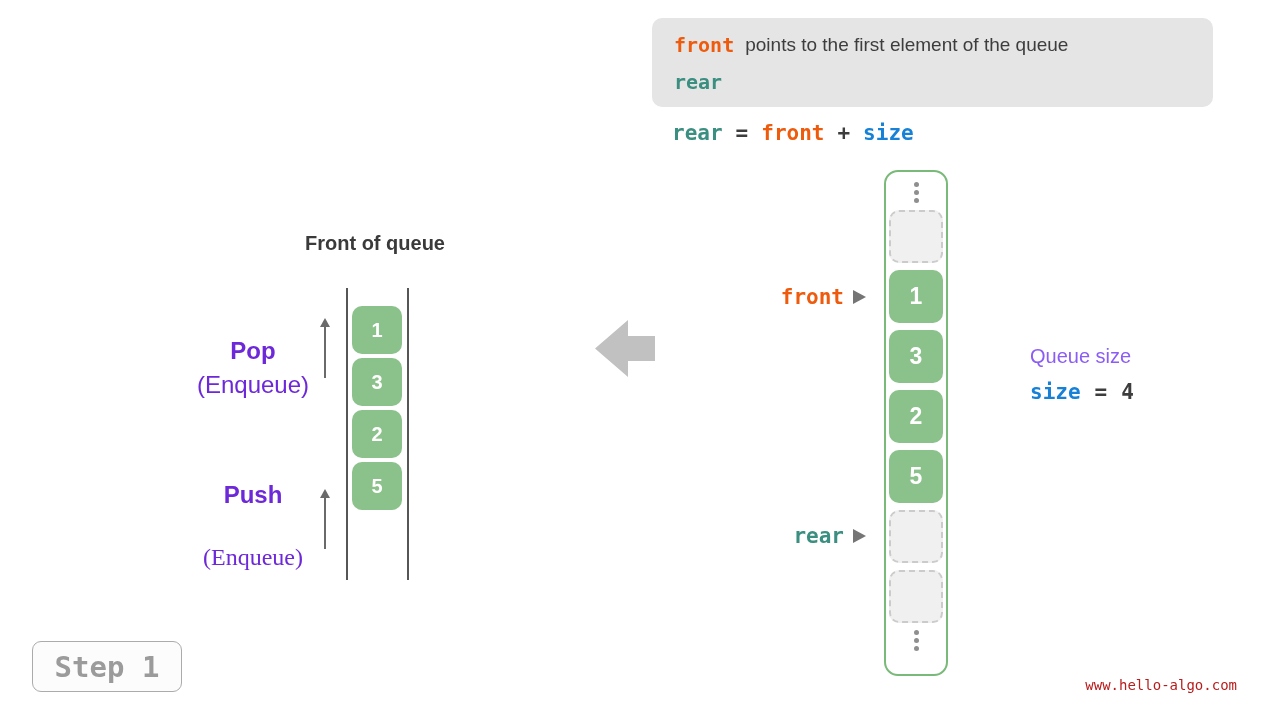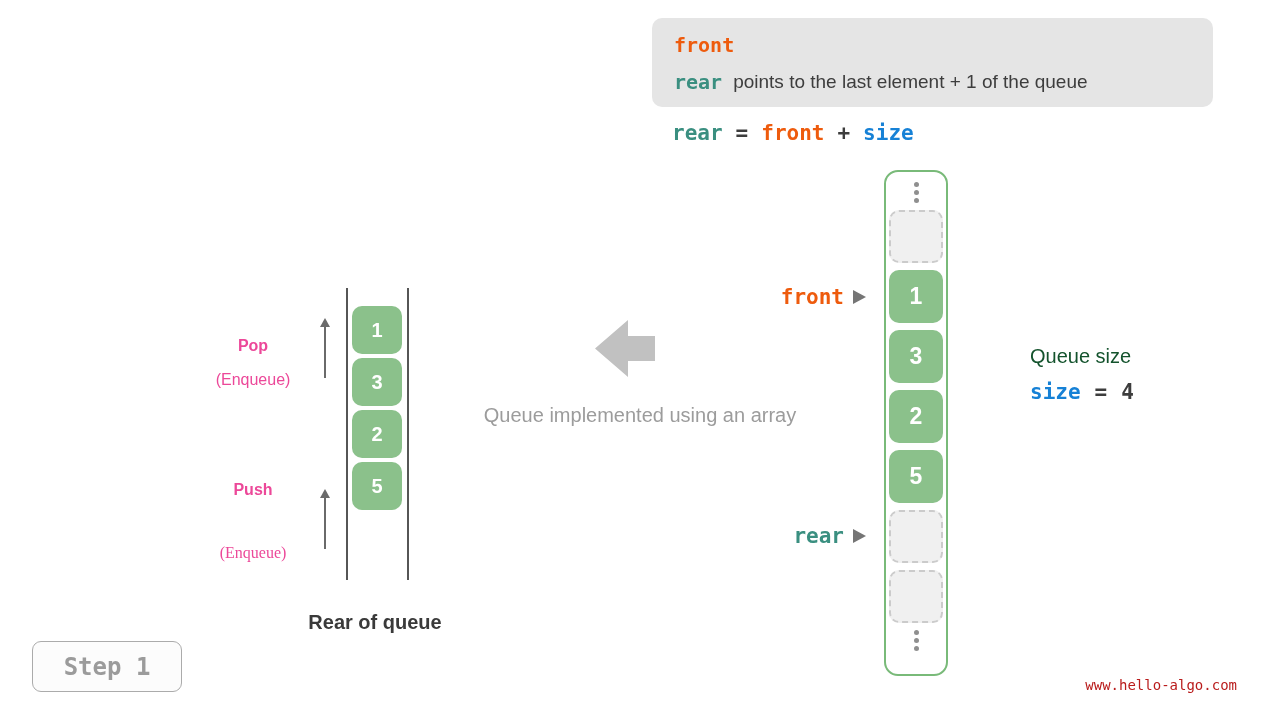--- a/index.html
+++ b/index.html
@@ -24,21 +24,21 @@
   }
 
   
   .h-label { position:absolute; width:220px; text-align:center; font-weight:bold; font-size:20px; color:#3a3a3a; }
   .tube-line { position:absolute; top:288px; height:292px; width:1.5px; background:#565656; }
   .left-cells { position:absolute; left:352px; top:306px; width:50px; display:flex; flex-direction:column; gap:4px; }
   .qcell {
     height:48px; border-radius:10px; background:#8bc18b; color:#ffffff;
     font-weight:bold; font-size:20px; text-align:center; line-height:48px;
   }
-  .op-label { position:absolute; left:185px; width:136px; text-align:center; font-size:16px; color:#ec4899; }
+  .op-label { position:absolute; left:185px; width:136px; text-align:center; font-size:24px; color:#6d28d9; }
   .op-title { font-weight:bold; }
   .varrow { position:absolute; width:12px; }
   .varrow .head {
     position:absolute; left:1px; top:0; width:0; height:0;
     border-left:5px solid transparent; border-right:5px solid transparent; border-bottom:9px solid #6a6a6a;
   }
   .varrow .shaft { position:absolute; left:5px; top:7px; bottom:0; width:2px; background:#6a6a6a; }
 
   
   .block-arrow {
@@ -60,56 +60,57 @@
     display:flex; align-items:center; justify-content:center;
   }
   .dots { display:flex; flex-direction:column; gap:3px; align-items:center; flex:none; }
   .dot { width:5px; height:5px; border-radius:50%; background:#8f8f8f; }
 
   .pointer-row { position:absolute; width:226px; display:flex; justify-content:flex-end; align-items:center; gap:9px; height:26px; }
   .pointer-row .plabel { font-size:21px; }
   .ptr-arrow { width:0; height:0; border-top:7px solid transparent; border-bottom:7px solid transparent; border-left:13px solid #757575; }
 
   
-  .size-title { position:absolute; left:1030px; top:345px; font-size:20px; color:#14532d; }
+  .size-title { position:absolute; left:1030px; top:345px; font-size:20px; color:#8b5cf6; }
   .size-line { position:absolute; left:1030px; top:380px; display:flex; gap:14px; align-items:center;
                font-family:"DejaVu Sans Mono", monospace; font-weight:bold; font-size:21px; color:#3d3d3d; }
 
   
   .step-badge {
     position:absolute; left:32px; top:641px; width:150px; height:51px; box-sizing:border-box;
     border:1.5px solid #ababab; border-radius:9px; background:#fcfcfc;
     display:flex; align-items:center; justify-content:center;
   }
-  .step-badge span { font-size:24px; color:#9b9b9b; }
+  .step-badge span { font-size:29px; color:#9b9b9b; }
   .watermark { position:absolute; right:43px; top:677px; font-family:"DejaVu Sans Mono", monospace; font-size:14px; color:#b91c1c; }
 </style>
 </head>
 <body>
 
 <div class="canvas">
 
   <div class="info-box">
     <div class="info-line">
       <span class="tok mono" style="color: rgb(238, 91, 13);">front</span>
+      <span>points to the first element of the queue</span>
     </div>
     <div class="info-line">
       <span class="tok mono" style="color: rgb(58, 143, 128);">rear</span>
-      <span>points to the last element + 1 of the queue</span>
     </div>
   </div>
 
   <div class="formula" id="formula">
       <span style="color: rgb(58, 143, 128);">rear</span>
       <span style="color: rgb(61, 61, 61);">=</span>
       <span style="color: rgb(238, 91, 13);">front</span>
       <span style="color: rgb(61, 61, 61);">+</span>
       <span style="color: rgb(22, 129, 214);">size</span>
     </div>
 
+  <div class="h-label" style="left:265px; top:232px;">Front of queue</div>
   <div class="tube-line" style="left:346px;"></div>
   <div class="tube-line" style="left:407px;"></div>
   <div class="left-cells" id="left-cells">
       <div class="qcell">1</div>
       <div class="qcell">3</div>
       <div class="qcell">2</div>
       <div class="qcell">5</div>
     </div>
 
   <div class="varrow" style="left:319px; top:318px; height:60px;">
@@ -119,24 +120,22 @@
   <div class="op-label op-title" style="top:337px;">Pop</div>
   <div class="op-label" style="top:371px;">(Enqueue)</div>
 
   <div class="varrow" style="left:319px; top:489px; height:60px;">
     <div class="head"></div>
       <div class="shaft"></div>
   </div>
   <div class="op-label op-title" style="top:481px;">Push</div>
   <div class="op-label" style="top:544px;font-family:Liberation Serif, serif;">(Enqueue)</div>
 
-  <div class="h-label" style="left:265px; top:611px;">Rear of queue</div>
 
   <div class="block-arrow"></div>
-  <div class="center-caption">Queue implemented using an array</div>
 
   <div class="array-box" id="array-cells">
       <div class="dots">
         <div class="dot"></div>
         <div class="dot"></div>
         <div class="dot"></div>
       </div>
       <div class="acell empty"></div>
       <div class="acell val">1</div>
       <div class="acell val">3</div>

